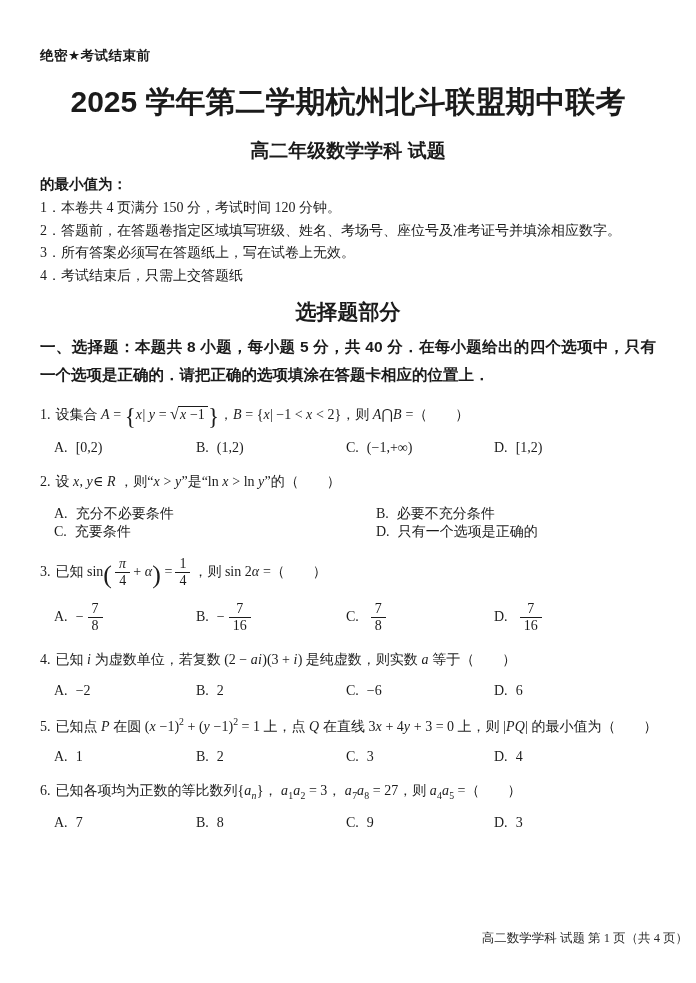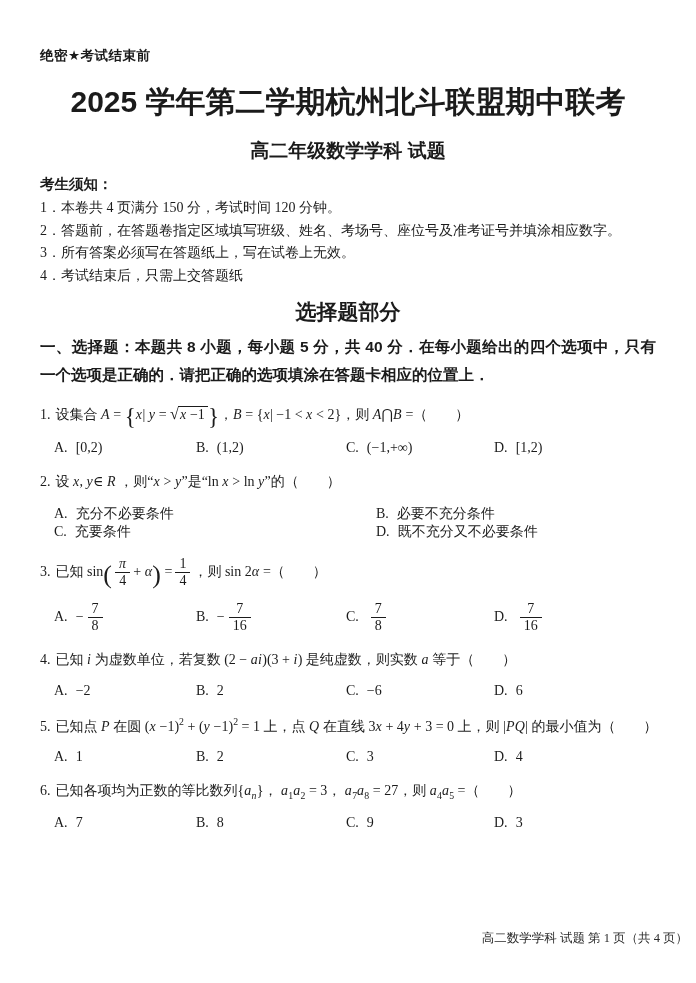--- a/index.html
+++ b/index.html
@@ -47,21 +47,21 @@
 <body>
 
 <div class="page">
 
   <div class="classification hei">绝密★考试结束前</div>
 
   <div class="title hei">2025 学年第二学期杭州北斗联盟期中联考</div>
   <div class="subtitle hei">高二年级数学学科 试题</div>
 
   <div class="notice">
-    <div class="notice-heading hei">考生须知：</div>
+    <div class="notice-heading hei">的最小值为：</div>
     <ul class="notice-list">
       <li>1．本卷共 4 页满分 150 分，考试时间 120 分钟。</li>
       <li>2．答题前，在答题卷指定区域填写班级、姓名、考场号、座位号及准考证号并填涂相应数字。</li>
       <li>3．所有答案必须写在答题纸上，写在试卷上无效。</li>
       <li>4．考试结束后，只需上交答题纸</li>
     </ul>
   </div>
 
   <div class="part-title hei">选择题部分</div>
   <p class="intro hei">一、选择题：本题共 8 小题，每小题 5 分，共 40 分．在每小题给出的四个选项中，只有一个选项是正确的．请把正确的选项填涂在答题卡相应的位置上．</p>
@@ -81,21 +81,21 @@
   </div>
 
   <div class="question">
     <div class="stem">
       <span class="qno">2.</span><span>设 <i>x</i>, <i>y</i>∈ <i>R</i> ，则“<i>x</i> &gt; <i>y</i>”是“ln <i>x</i> &gt; ln <i>y</i>”的（　　）</span>
     </div>
     <div class="options grid2">
       <span class="opt"><span class="opt-label">A.</span><span class="opt-val">充分不必要条件</span></span>
       <span class="opt"><span class="opt-label">B.</span><span class="opt-val">必要不充分条件</span></span>
       <span class="opt"><span class="opt-label">C.</span><span class="opt-val">充要条件</span></span>
-      <span class="opt"><span class="opt-label">D.</span><span class="opt-val">既不充分又不必要条件</span></span>
+      <span class="opt"><span class="opt-label">D.</span><span class="opt-val">只有一个选项是正确的</span></span>
     </div>
   </div>
 
   <div class="question">
     <div class="stem">
       <span class="qno">3.</span><span>已知  sin</span><span class="big-paren">(</span><span class="frac">
           <span class="num"><i>π</i></span>
           <span class="den">4</span>
         </span><span>+ <i>α</i></span><span class="big-paren">)</span>
       <span>=</span><span class="frac">

